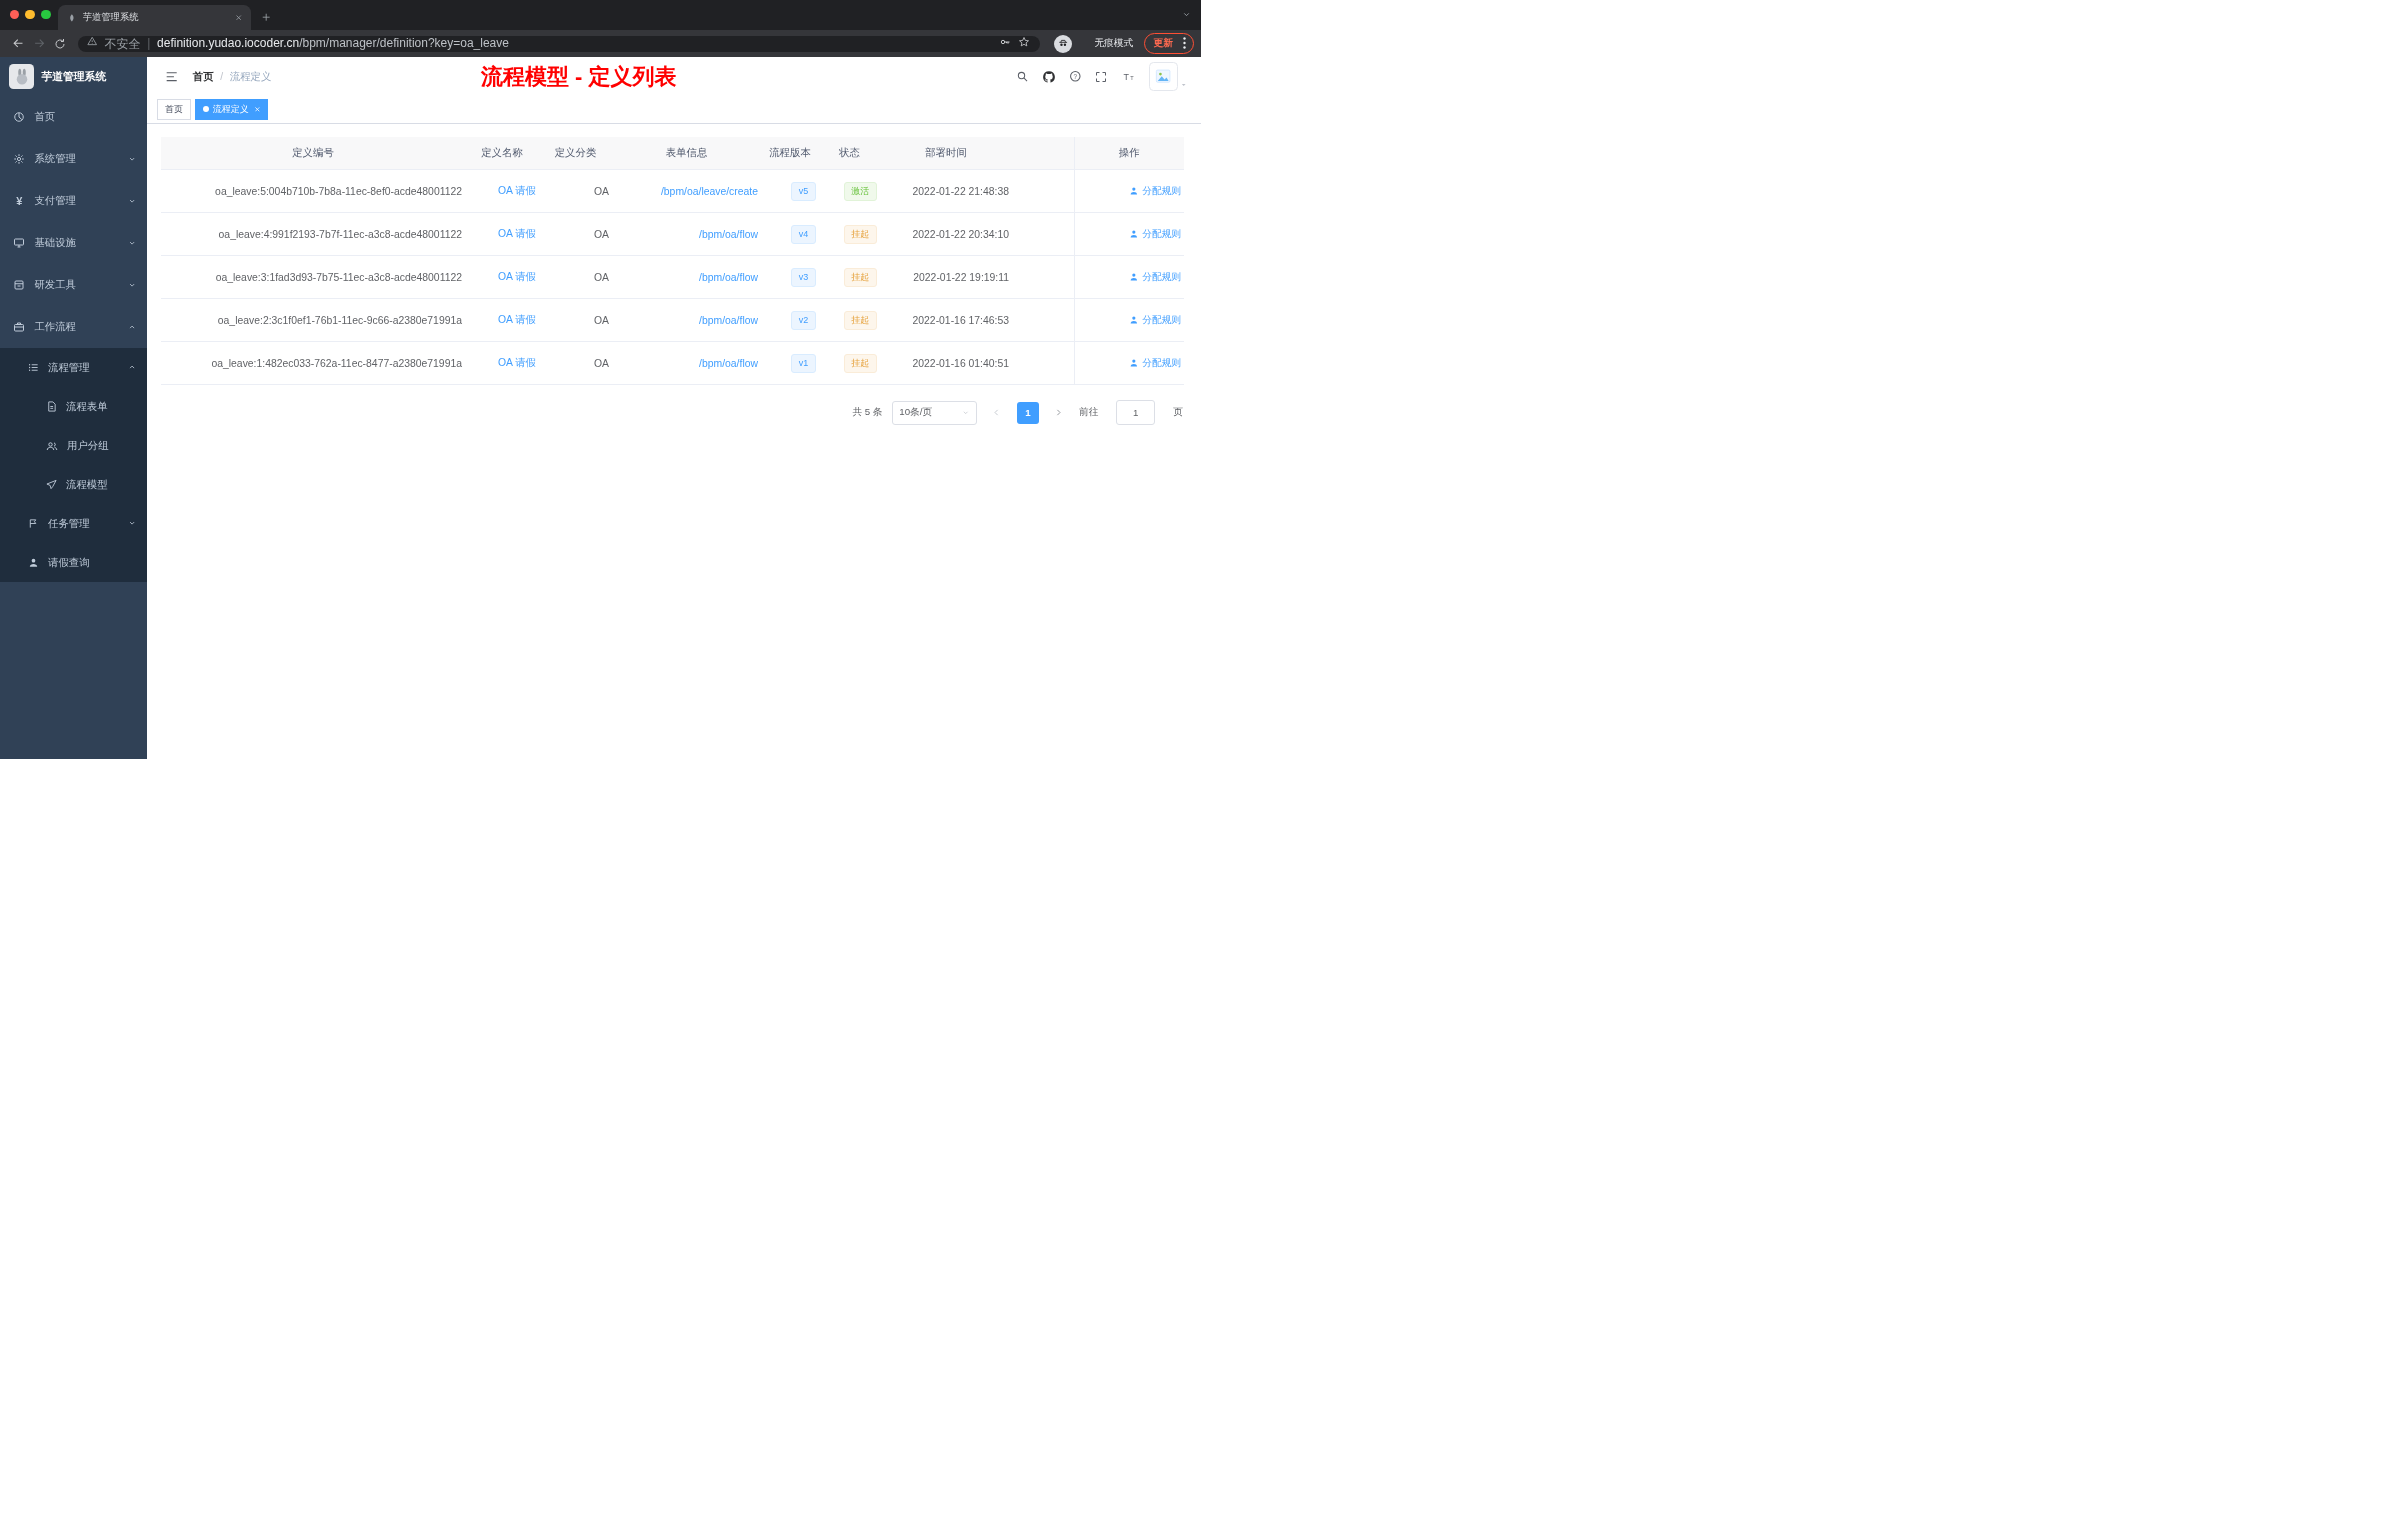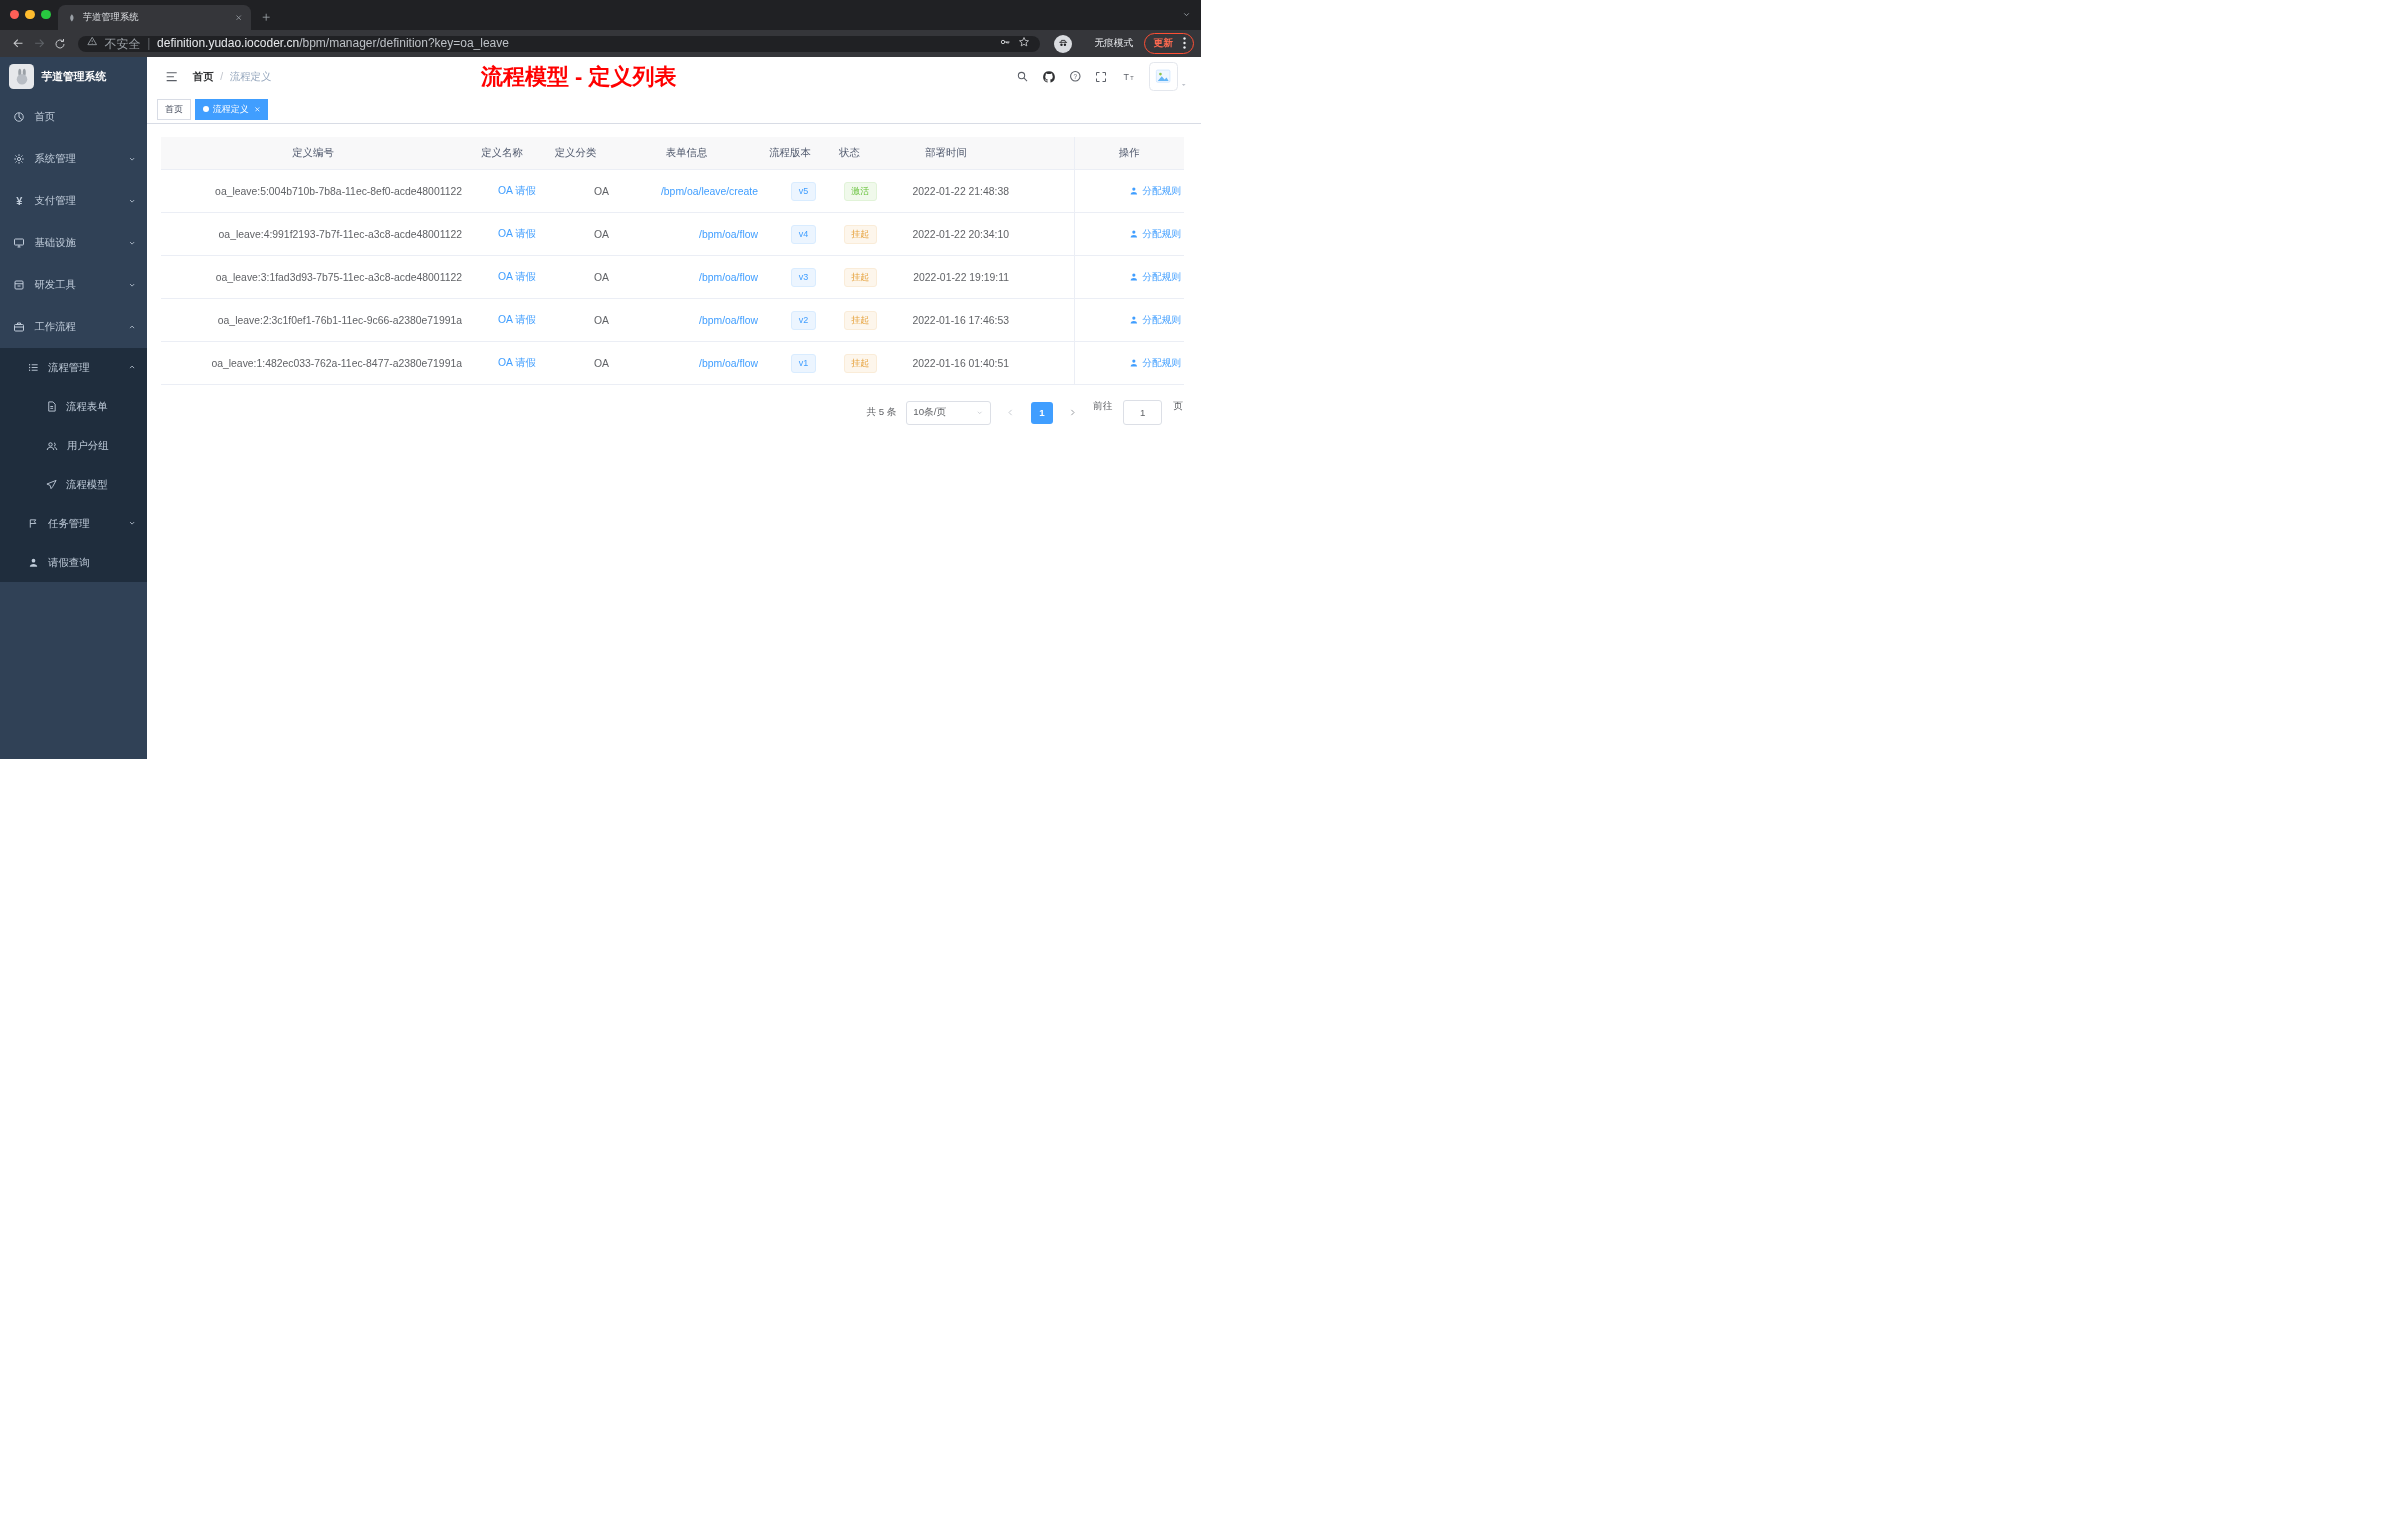--- a/index.html
+++ b/index.html
@@ -77,21 +77,21 @@
   .ver{background:#ecf5ff;border:0.7px solid #d9ecff;color:#409eff}
   .success{background:#f0f9eb;border:0.7px solid #e1f3d8;color:#67c23a}
   .warning{background:#fdf6ec;border:0.7px solid #faecd8;color:#e6a23c}
   .op-link{color:#409eff;font-size:9.7px;display:inline-flex;align-items:center;gap:3.7px;cursor:pointer}
 
   
   .pager{margin-top:15px;width:1022px;display:flex;justify-content:flex-end;align-items:center;gap:9px;color:#606266;font-size:9.7px}
   .psize{width:70px;height:22px;border:0.7px solid #dcdfe6;border-radius:3px;display:flex;align-items:center;justify-content:space-between;padding:0 6.7px;cursor:pointer;background:#fff}
   .pbtn{width:22px;height:22px;display:flex;align-items:center;justify-content:center;border-radius:3px;cursor:pointer}
   .pcur{width:22px;height:22px;background:#409eff;color:#fff;border-radius:3px;display:flex;align-items:center;justify-content:center;font-weight:700;cursor:pointer}
-  .goto{display:flex;align-items:flex-start;gap:11px}
+  .goto{display:flex;align-items:center;gap:18px}
   .goto-input{width:33px;height:21px;border:0.7px solid #dcdfe6;border-radius:3px;text-align:center;color:#606266;font-size:9.7px;font-family:inherit}
 </style>
 </head>
 <body>
 
 <div class="tabstrip">
   <div class="traffic">
     <span class="light l-red"></span>
     <span class="light l-yellow"></span>
     <span class="light l-green"></span>

